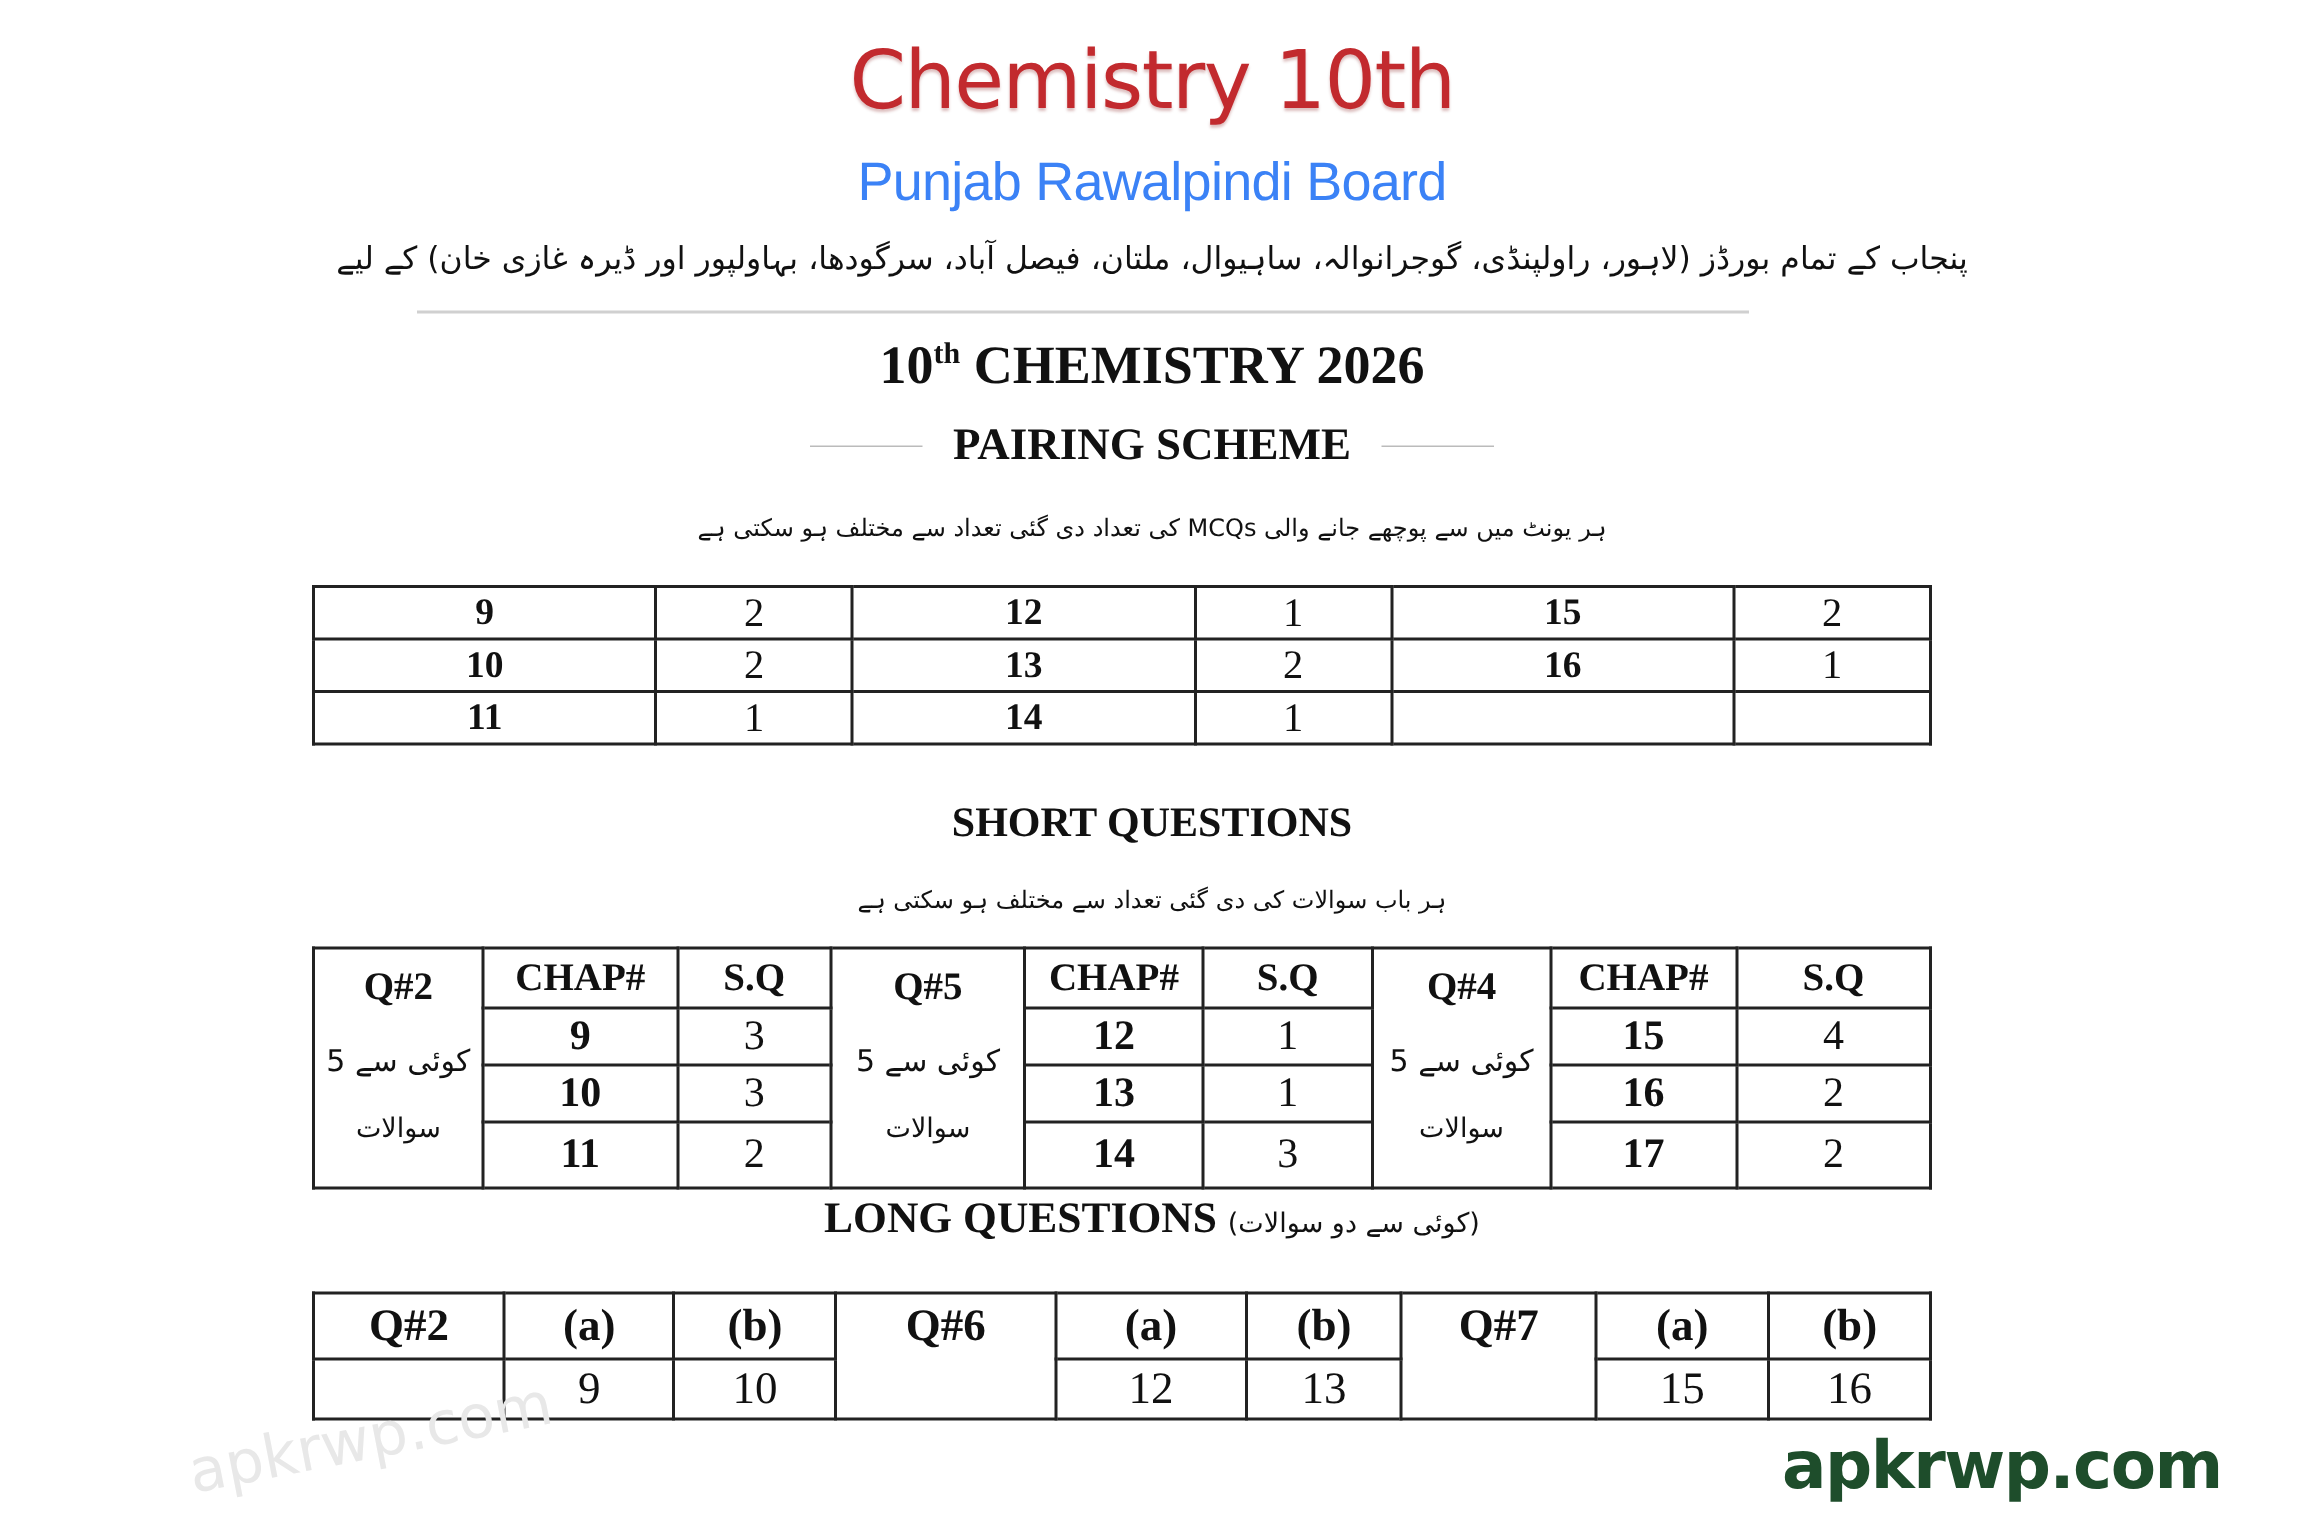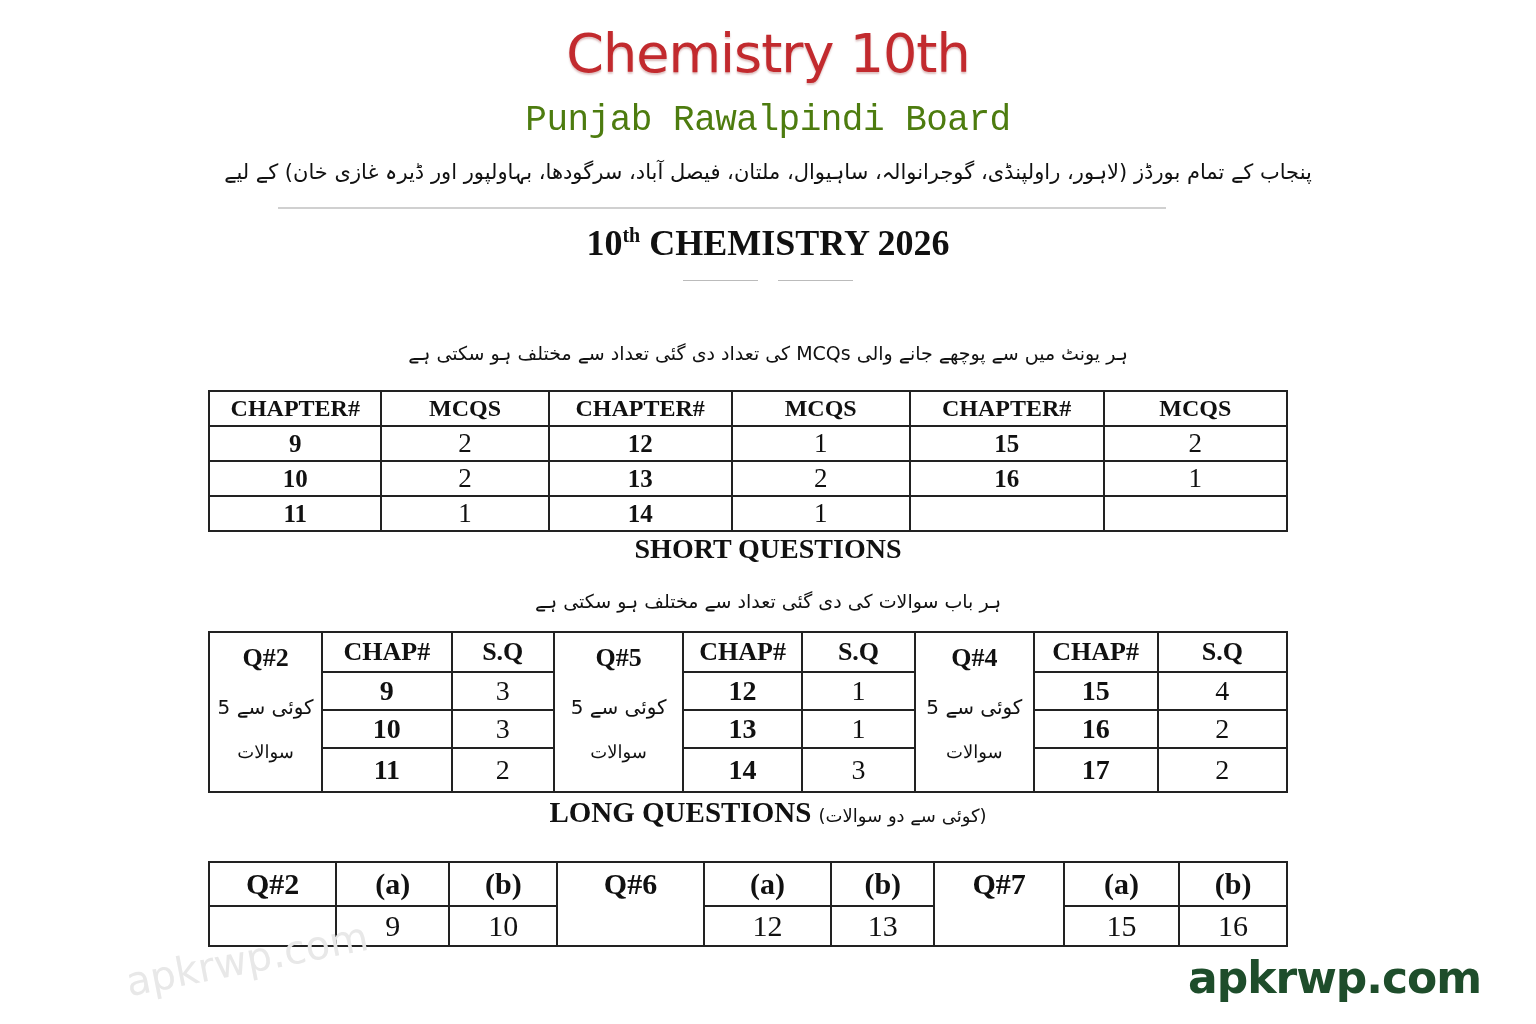--- a/index.html
+++ b/index.html
@@ -7,33 +7,33 @@
     width:1536px; height:1024px; background:#ffffff; position:relative; overflow:hidden;
     font-family: "Liberation Serif", serif; color:#111;
   }
   .abs { position:absolute; }
   .center { left:0; width:1536px; text-align:center; }
   #main-title {
     top:22px; font-family:"DejaVu Sans", sans-serif; font-size:54px; color:#c22a2e;
     letter-spacing:-1px; text-shadow:0 2px 2px rgba(120,0,0,0.25);
   }
   #board-title {
-    top:100px; font-family:Liberation Mono, monospace; font-size:36px; color:#4d7c0f;
+    top:100px; font-family:Liberation Sans, sans-serif; font-size:36px; color:#3b82f6;
     letter-spacing:-0.5px;
   }
   #boards-urdu {
     top:160px; font-family:"DejaVu Sans", sans-serif; font-size:21px; direction:rtl;
   }
   #top-rule { top:207px; left:278px; width:888px; height:2px; background:#d0d0d0; }
   #doc-heading { top:222px; font-size:36px; font-weight:bold; }
   #doc-heading sup { font-size:20px;text-align:center; }
   #pairing-row { top:280px; left:0; width:1536px; display:flex; justify-content:center; align-items:center; gap:20px; }
   .side-line { width:75px; height:1px; background:#bbb; }
   #pairing-title { font-size:30px; font-weight:bold; }
-  .urdu-note { font-family:"DejaVu Sans", sans-serif; font-size:19px; direction:rtl; }
+  .urdu-note { font-family:"DejaVu Sans", sans-serif; font-size:16px; direction:rtl; }
   #mcq-note { top:342px; }
   #sq-note { top:590px; }
   table { border-collapse:collapse; position:absolute; font-family:"Liberation Serif", serif; }
   td, th { border:2px solid #222; text-align:center; padding:0; }
   #mcq-table { top:390px; left:208px; width:1080px; }
   #mcq-table th { font-size:24px; height:33px; font-weight:bold; }
   #mcq-table td { font-size:27px; height:33px; }
   #mcq-table td.ch { font-weight:bold; font-size:25px; }
   #short-heading { top:533px; font-size:28px; font-weight:bold; }
   #sq-table { top:631px; left:208px; width:1080px; }
@@ -64,35 +64,28 @@
 
 <div id="main-title" class="abs center">Chemistry 10th</div>
 <div id="board-title" class="abs center">Punjab Rawalpindi Board</div>
 <div id="boards-urdu" class="abs center">پنجاب کے تمام بورڈز (لاہور، راولپنڈی، گوجرانوالہ، ساہیوال، ملتان، فیصل آباد، سرگودھا، بہاولپور اور ڈیرہ غازی خان) کے لیے</div>
 <div id="top-rule" class="abs"></div>
 
 <div id="doc-heading" class="abs center"><span>10</span><sup>th</sup><span> CHEMISTRY 2026</span></div>
 
 <div id="pairing-row" class="abs">
   <div class="side-line"></div>
+  <div id="pairing-title">PAIRING SCHEME</div>
   <div class="side-line"></div>
 </div>
 
 <div id="mcq-note" class="abs center urdu-note">ہر یونٹ میں سے پوچھے جانے والی MCQs کی تعداد دی گئی تعداد سے مختلف ہو سکتی ہے</div>
 
 <table id="mcq-table">
   <tbody>
-      <tr>
-    <th style="width:16%">CHAPTER#</th>
-    <th style="width:15.5%">MCQS</th>
-    <th style="width:17%">CHAPTER#</th>
-    <th style="width:16.5%">MCQS</th>
-    <th style="width:18%">CHAPTER#</th>
-    <th>MCQS</th>
-  </tr>
   <tr>
     <td class="ch">9</td>
     <td>2</td>
     <td class="ch">12</td>
     <td>1</td>
     <td class="ch">15</td>
     <td>2</td>
   </tr>
   <tr>
     <td class="ch">10</td>

